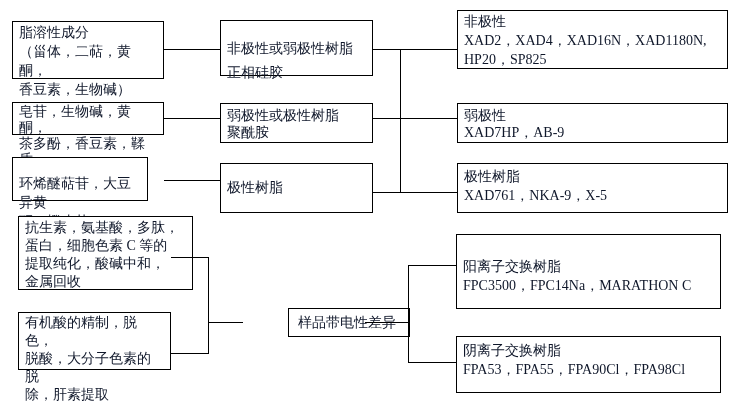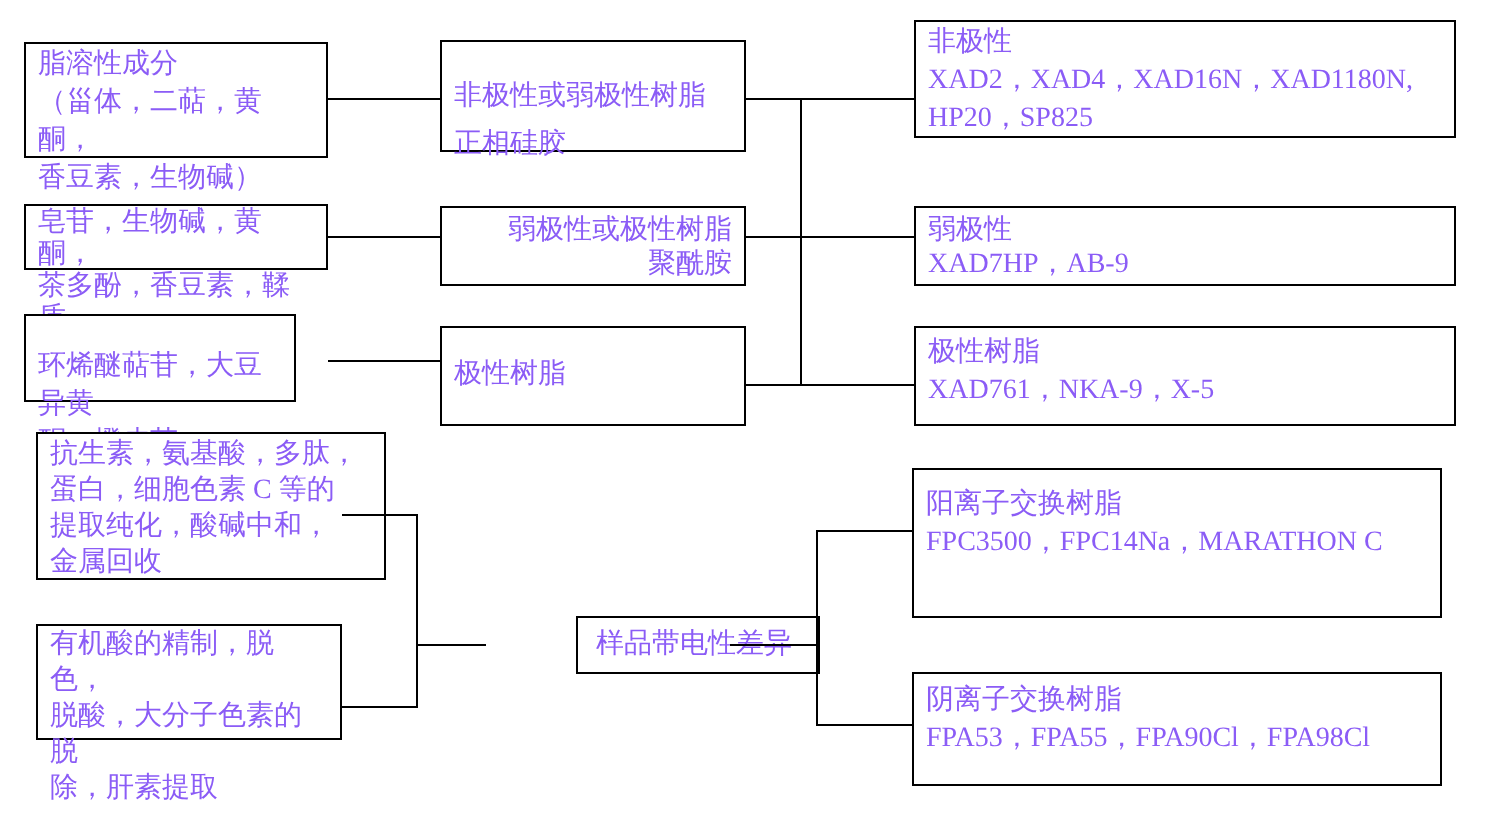--- a/index.html
+++ b/index.html
@@ -1,21 +1,21 @@
 <!DOCTYPE html>
 <html><head>
 <meta charset="utf-8">
 <style>
   html,body{margin:0;padding:0;background:#ffffff;}
   #canvas{
     position:relative;
     width:753px;height:410px;
     background:#ffffff;
     font-family:"Liberation Serif","DejaVu Serif",serif;
-    color:#8b5cf6;
+    color:#0f172a;
     overflow:hidden;
   }
   .box{
     position:absolute;
     box-sizing:border-box;
     border:1px solid #000000;
     background:#ffffff;
     font-size:14px;
     line-height:18px;
     padding:2px 6px;
@@ -27,29 +27,29 @@
 
   
   #l1{left:12px;top:21px;width:152px;height:58px;line-height:19px;padding-top:1px;}
   #l2{left:12px;top:102px;width:152px;height:33px;line-height:16px;padding-top:1px;}
   #l3{left:12px;top:157px;width:136px;height:44px;line-height:19px;padding-top:16px;}
   #l4{left:18px;top:216px;width:175px;height:74px;line-height:18px;padding-top:2px;}
   #l5{left:18px;top:312px;width:153px;height:58px;line-height:18px;padding-top:1px;}
 
   
   #m1{left:220px;top:20px;width:153px;height:56px;line-height:24px;padding-top:16px;}
-  #m2{left:220px;top:103px;width:153px;height:40px;line-height:17px;padding-top:3px;text-align:right;}
+  #m2{left:220px;top:103px;width:153px;height:40px;line-height:17px;padding-top:3px;}
   #m3{left:220px;top:163px;width:153px;height:50px;display:flex;align-items:center;}
   #m4{left:243px;top:308px;width:122px;height:29px;display:flex;align-items:center;padding-left:9px;margin-left:45px;}
 
   
   #r1{left:457px;top:10px;width:271px;height:59px;line-height:19px;padding-top:1px;}
   #r2{left:457px;top:103px;width:271px;height:40px;line-height:17px;padding-top:3px;}
   #r3{left:457px;top:163px;width:271px;height:50px;line-height:19px;padding-top:3px;}
-  #r4{left:456px;top:234px;width:265px;height:75px;line-height:19px;padding-top:8px;}
+  #r4{left:456px;top:234px;width:265px;height:75px;line-height:19px;padding-top:22px;}
   #r5{left:456px;top:336px;width:265px;height:57px;line-height:19px;padding-top:4px;}
 
   
   #c-l1-m1{left:164px;top:49px;width:56px;}
   #c-l2-m2{left:164px;top:118px;width:56px;}
   #c-l3-m3{left:164px;top:180px;width:56px;}
   #c-m1-r1{left:373px;top:49px;width:84px;}
   #c-m2-r2{left:373px;top:118px;width:84px;}
   #c-m3-r3{left:373px;top:192px;width:84px;}
   #c-bus-top{left:400px;top:49px;height:144px;}

